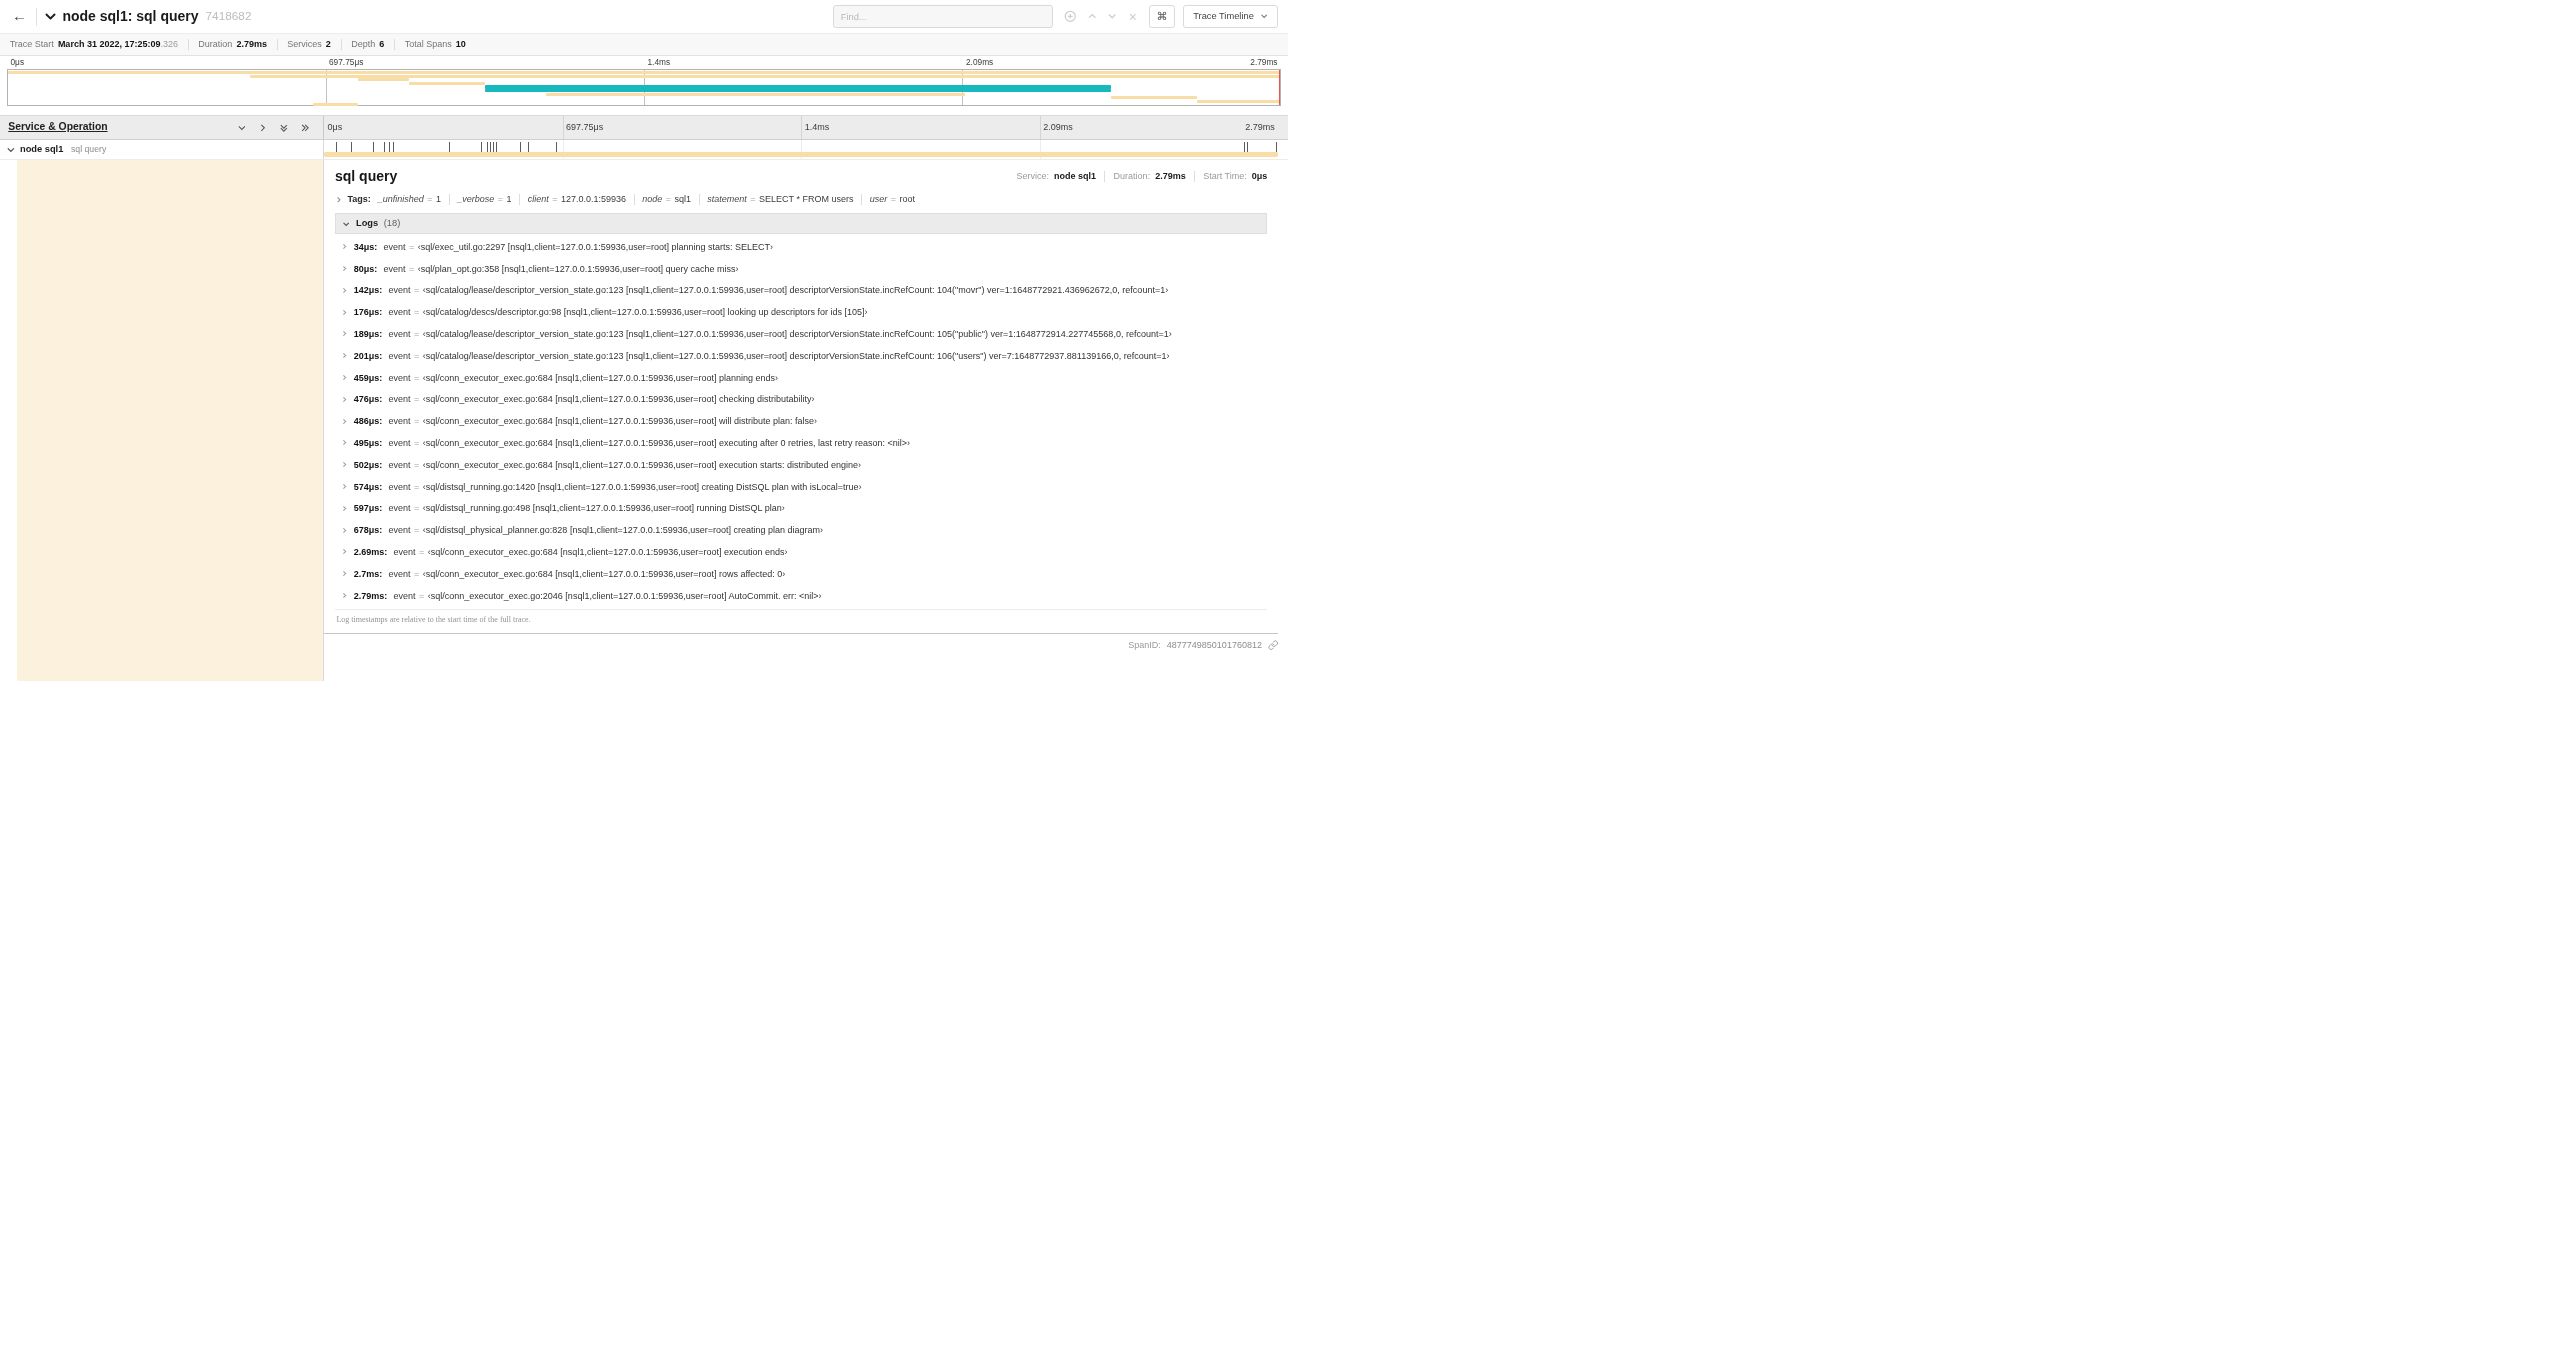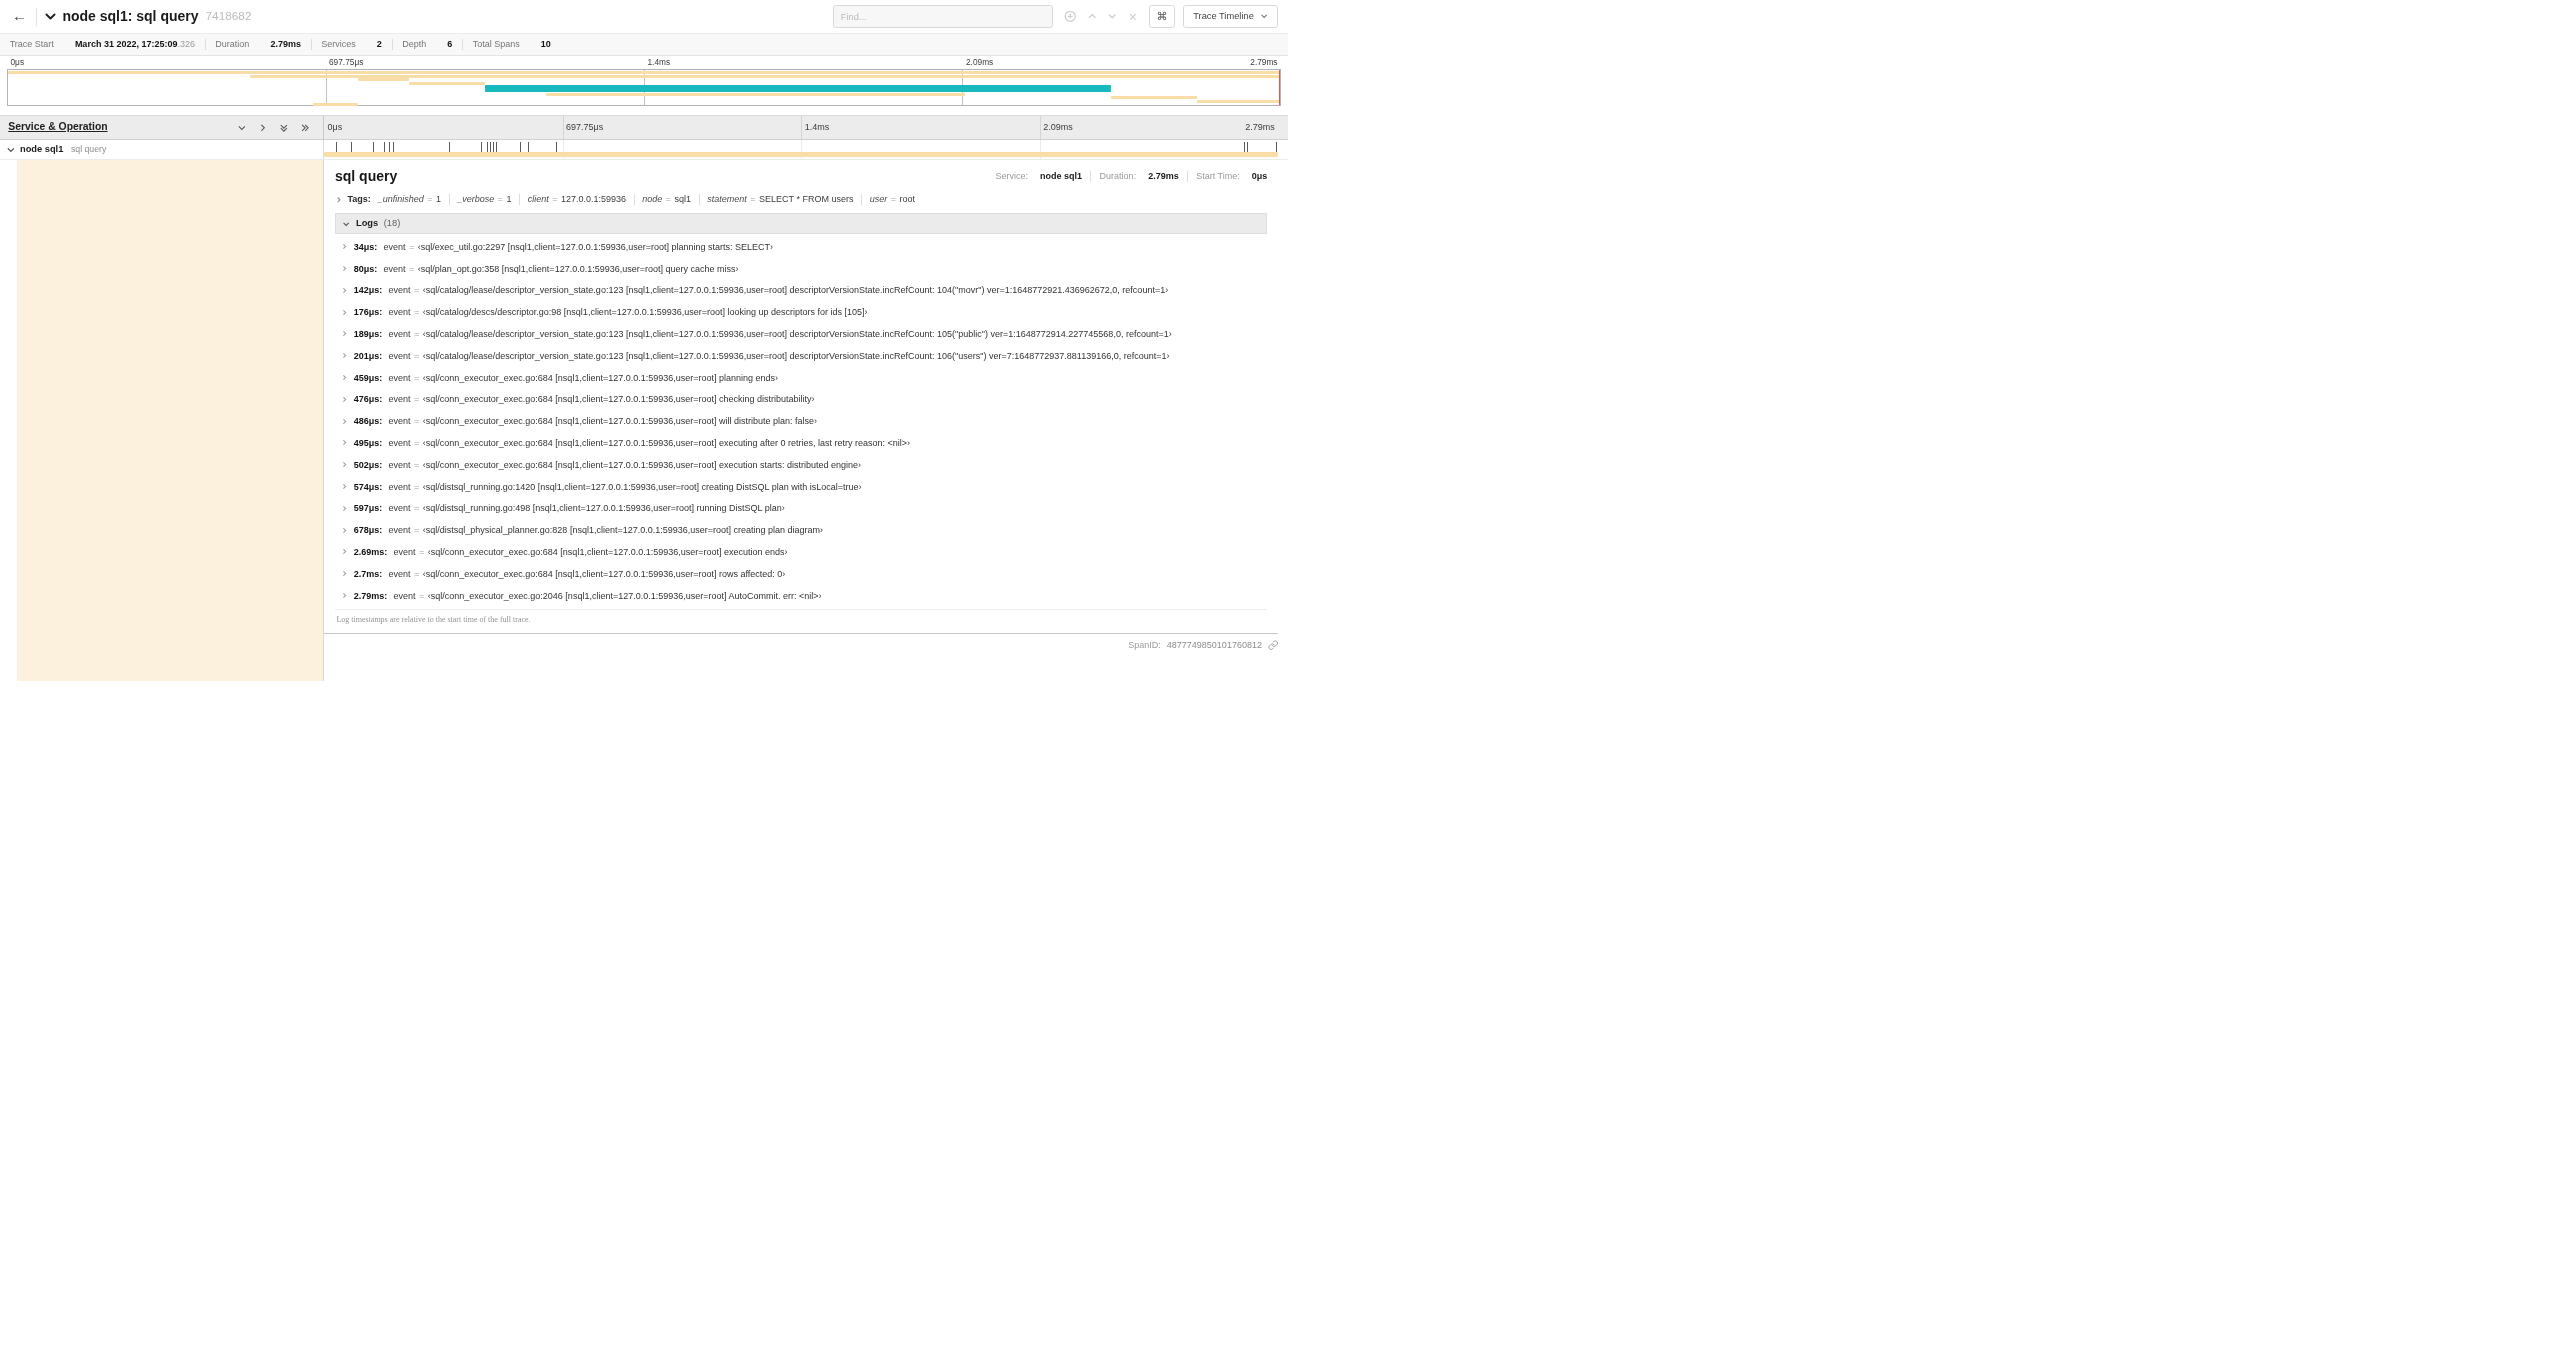--- a/index.html
+++ b/index.html
@@ -37,21 +37,21 @@
     height: 23.5px; border: 0.7px solid #d9d9d9; border-radius: 2.8px; background: #fff;
     display: flex; align-items: center; gap: 6.2px; padding: 0 9px; font-size: 9.3px; color: #444;
   }
   .view-btn .icon { color: #777; }
 
   
   .summary-bar {
     height: 23px; flex: 0 0 23px; display: flex; align-items: center; padding: 0 9.7px;
     background: #f8f8f8; border-top: 0.7px solid #ececec; border-bottom: 0.7px solid #e3e3e3; font-size: 9px;
   }
-  .summary-item { display: flex; align-items: center; gap: 21px; white-space: nowrap; }
+  .summary-item { display: flex; align-items: center; gap: 4px; white-space: nowrap; }
   .summary-item + .summary-item { border-left: 0.7px solid #ddd; padding-left: 9.7px; margin-left: 9.7px; }
   .s-label { color: #767676; }
   .s-value b { color: #141414; font-weight: 700; }
   .s-suffix { color: #9c9c9c; font-weight: 400; }
 
   
   .minimap { flex: 0 0 auto; padding: 0 7px; margin-bottom: 9px; background: #fff; }
   .minimap-ticks { position: relative; height: 13px; }
   .minimap-ticks .tick-label { font-size: 8.3px; color: #3c3c3c; top: 2.1px; }
   .tick { position: absolute; top: 0; bottom: 0; width: 0; }
@@ -92,21 +92,21 @@
 
   
   .detail-row { flex: 1; display: flex; min-height: 0; background: #fff; }
   .detail-left { width: 323px; flex: 0 0 323px; position: relative; }
   .tint { position: absolute; left: 16.6px; right: 0; top: 0; bottom: 0; background: var(--detail_row_tint, #FBF1DC); }
   .detail-right { flex: 1; border-left: 0.7px solid #d9d9d9; padding-right: 9.7px; display: flex; flex-direction: column; overflow: hidden; }
   .detail-card { background: #fff; border-bottom: 0.7px solid #c6c6c6; padding: 8.3px 11px 0 11px; }
   .card-head { display: flex; align-items: center; }
   .card-title { font-size: 14px; font-weight: 700; margin: 0; color: #161616; }
   .meta { display: flex; align-items: center; margin-left: auto; font-size: 9px; }
-  .meta-item { display: flex; align-items: center; gap: 12px; white-space: nowrap; }
+  .meta-item { display: flex; align-items: center; gap: 5px; white-space: nowrap; }
   .meta-item + .meta-item { border-left: 0.7px solid #ddd; padding-left: 8.3px; margin-left: 8.3px; }
   .m-label { color: #9a9a9a; }
   .m-value { color: #1a1a1a; font-weight: 700; }
 
   .tags-row { display: flex; align-items: center; margin-top: 9px; font-size: 9px; color: #444; }
   .tags-row > .icon { color: #8a8a8a; }
   .tags-label { font-weight: 700; margin: 0 7px 0 4.8px; color: #2a2a2a; }
   .tags { display: flex; align-items: center; }
   .tag-item { display: flex; align-items: center; white-space: nowrap; }
   .tag-item + .tag-item { border-left: 0.7px solid #ddd; padding-left: 7.6px; margin-left: 7.6px; }

